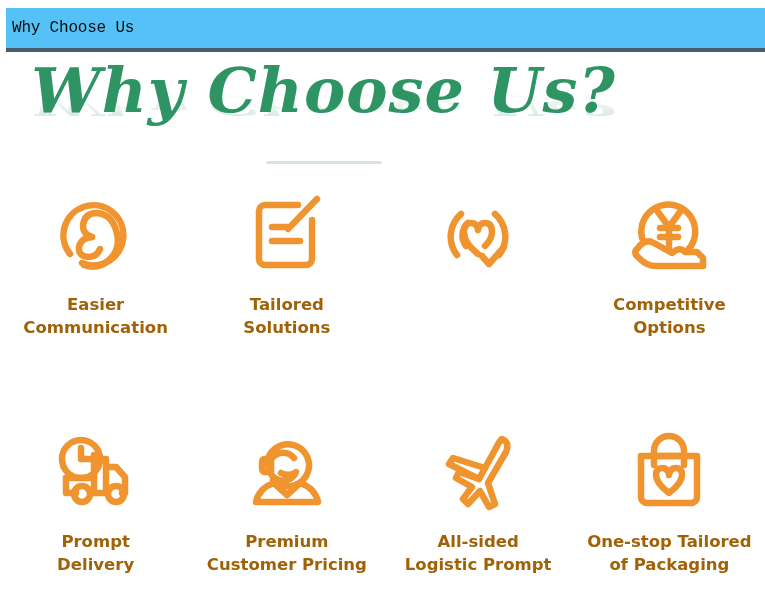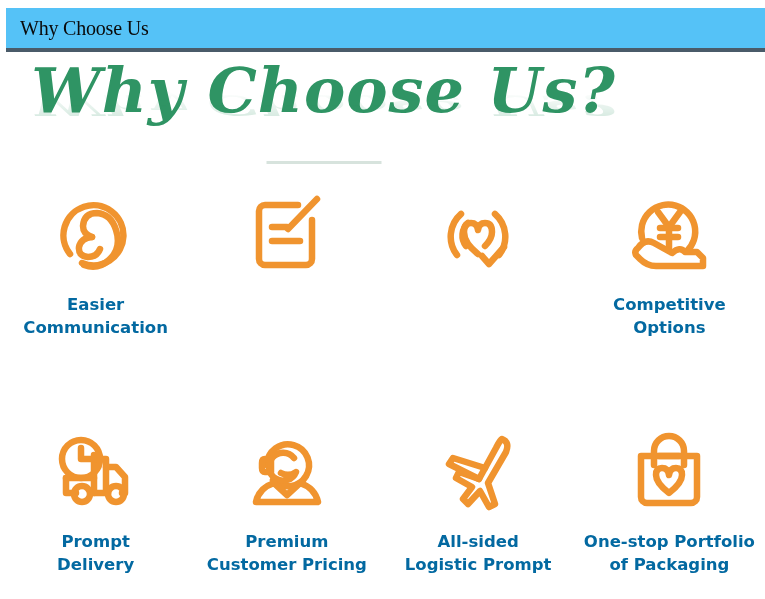--- a/index.html
+++ b/index.html
@@ -21,26 +21,26 @@
     left: 6px;
     top: 8px;
     right: 0;
     height: 40px;
     background: #55c2f7;
     border-bottom: 4px solid #4a5b69;
     box-sizing: content-box;
   }
   #titlebar-label {
     position: absolute;
-    left: 14px;
+    left: 6px;
     top: 50%;
     transform: translateY(-50%);
-    font-size: 20px;
+    font-size: 16px;
     color: #0a0a0a;
-    font-family: Liberation Serif, serif;
+    font-family: Liberation Mono, monospace;
     white-space: nowrap;
     letter-spacing: -0.2px;
   }
 
   
   #content {
     position: absolute;
     left: 0;
     top: 56px;
     width: 647px;
@@ -126,21 +126,21 @@
     justify-content: center;
   }
   .cell-icon svg { display: block; }
   .cell-label {
     margin-top: 11px;
     text-align: center;
     font-family: "DejaVu Sans", sans-serif;
     font-weight: bold;
     font-size: 16.5px;
     line-height: 1.4;
-    color: #0369a1;
+    color: #a16207;
     white-space: pre-line;
   }
   .row-2 .cell-icon { height: 96px; }
 </style>
 </head>
 <body>
 
 <div id="titlebar">
   <div id="titlebar-label">Why Choose Us</div>
 </div>
@@ -171,20 +171,22 @@
 
       <div class="cell">
         <div class="cell-icon">
           <svg width="92" height="92" viewBox="0 0 92 92" fill="none" stroke="#f0942f" stroke-width="6.5" stroke-linecap="round" stroke-linejoin="round">
             <path d="M57 19 H24 A6 6 0 0 0 18 25 V73 A6 6 0 0 0 24 79 H65 A6 6 0 0 0 71 73 V34"></path>
             <line x1="31" y1="41" x2="46" y2="41"></line>
             <line x1="31" y1="55" x2="59" y2="55"></line>
             <path d="M47 43 L76 13"></path>
           </svg>
         </div>
+        <div class="cell-label">Tailored
+Solutions</div>
       </div>
 
       <div class="cell">
         <div class="cell-icon">
           <svg width="92" height="92" viewBox="0 0 92 92" fill="none" stroke="#f0942f" stroke-width="6.5" stroke-linecap="round" stroke-linejoin="round">
             <path d="M29 28 A30 30 0 0 0 25 69"></path>
             <path d="M63 28 A30 30 0 0 1 67 69"></path>
             <path d="M36 37 A17 17 0 0 0 34 60"></path>
             <path d="M46 68 Q32 57 32 46 Q32 37 39 37 Q45 37 46 44 Q47 37 53 37 Q60 37 60 46 Q60 53 53 60"></path>
             <path d="M50 70 L57 78 L72 61"></path>
@@ -255,18 +257,18 @@
 
       <div class="cell">
         <div class="cell-icon">
           <svg width="92" height="92" viewBox="0 0 92 92" fill="none" stroke="#f0942f" stroke-width="6.5" stroke-linecap="round" stroke-linejoin="round">
             <path d="M18 31 H74 V72 A6 6 0 0 1 68 78 H24 A6 6 0 0 1 18 72 Z"></path>
             <path d="M31 40 V26 A15 15 0 0 1 61 26 V40"></path>
             <line x1="36" y1="31" x2="56" y2="31"></line>
             <path d="M46 68 Q33 58 33 50 Q33 43 39 43 Q45 43 46 50 Q47 43 53 43 Q59 43 59 50 Q59 58 46 68 Z"></path>
           </svg>
         </div>
-        <div class="cell-label">One-stop Portfolio
+        <div class="cell-label">One-stop Tailored
 of Packaging</div>
       </div>
     </div>
   </div>
 </div>
 
 </body></html>

